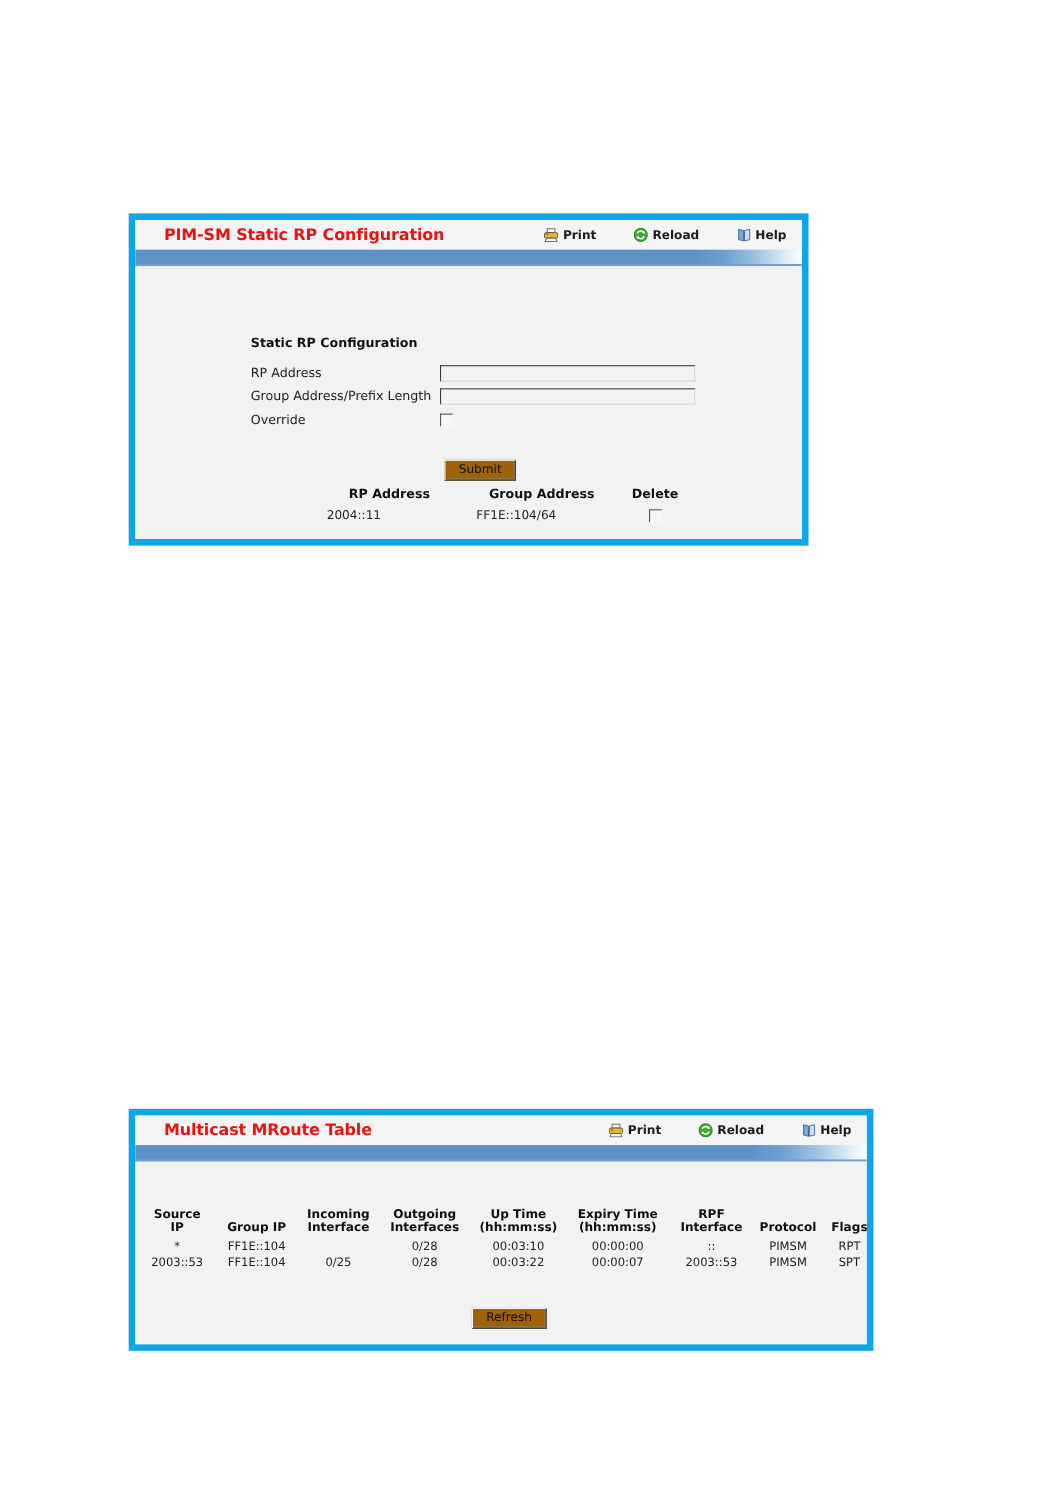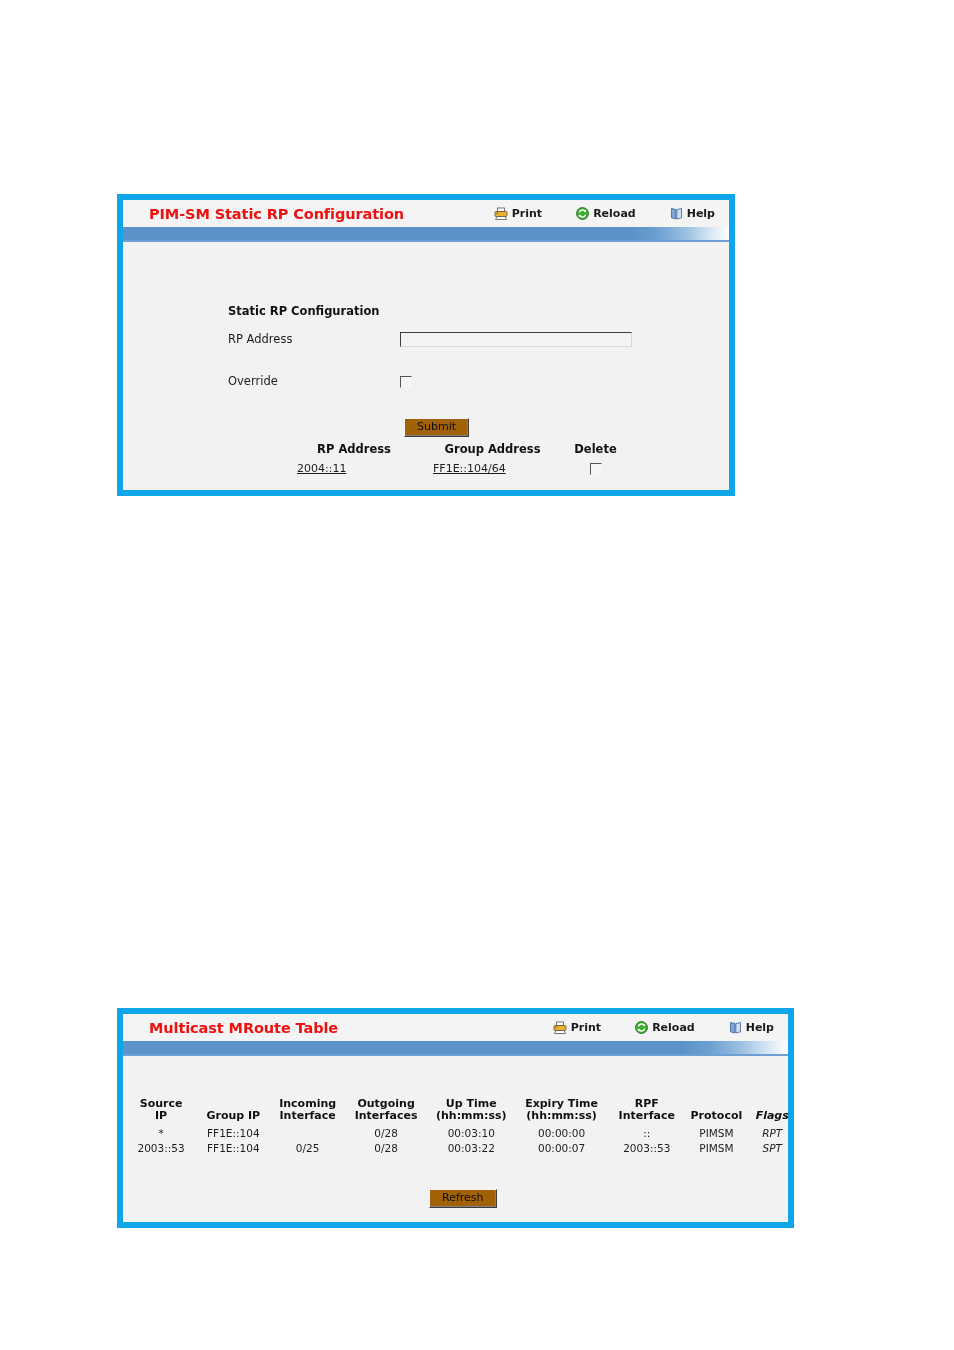--- a/index.html
+++ b/index.html
@@ -172,21 +172,20 @@
     font-size: 11.5px;
     font-weight: bold;
     color: #111111;
     padding: 0 0 6px 0;
     text-align: center;
   }
   .rp-table td {
     text-align: center;
     padding: 0;
     font-size: 11px;
-    text-decoration: underline;
   }
   .rp-table .c-rp { width: 120px; }
   .rp-table .c-grp { width: 135px; }
   .rp-table .c-del { width: 55px; }
   .rp-table td.c-rp { text-align: left; padding-left: 6px; }
   .rp-table td.c-grp { text-align: left; padding-left: 16px; }
 
   #refresh-btn-1 {
     position: absolute;
     left: 276px;
@@ -243,21 +242,21 @@
     line-height: 13px;
   }
   .mr-table .col-src   { width: 68px; }
   .mr-table .col-grp   { width: 72px; }
   .mr-table .col-in    { width: 72px; }
   .mr-table .col-out   { width: 80px; }
   .mr-table .col-up    { width: 85px; }
   .mr-table .col-exp   { width: 90px; }
   .mr-table .col-rpf   { width: 75px; }
   .mr-table .col-proto { width: 60px; }
-  .mr-table .col-flags { width: 48px; font-style: italic; }
+  .mr-table .col-flags { width: 48px; }
 
   #refresh-btn-2 {
     position: absolute;
     left: 306px;
     top: 133px;
   }
 </style>
 </head>
 <body>
 
@@ -308,20 +307,23 @@
   <div class="bluebar"></div>
 
   <div class="panel-body">
 
     <div class="section-title">Static RP Configuration</div>
 
     <div class="frow" id="row-rpaddr">
       <span class="flabel">RP Address</span><span class="txtbox" title=""></span>
     </div>
 
+    <div class="frow" id="row-grpaddr">
+      <span class="flabel">Group Address/Prefix Length</span><span class="txtbox" title=""></span>
+    </div>
 
     <div class="frow" id="row-override">
       <span class="flabel">Override</span><span class="chkbox"></span>
     </div>
 
     <div class="btn" id="submit-btn">Submit</div>
 
     <table class="rp-table">
       <thead>
         <tr>

